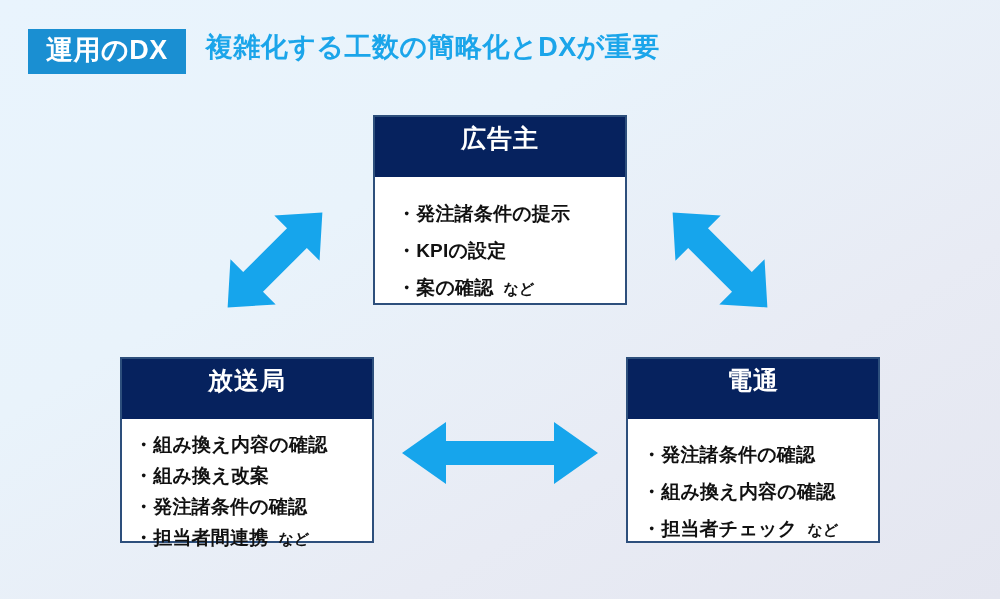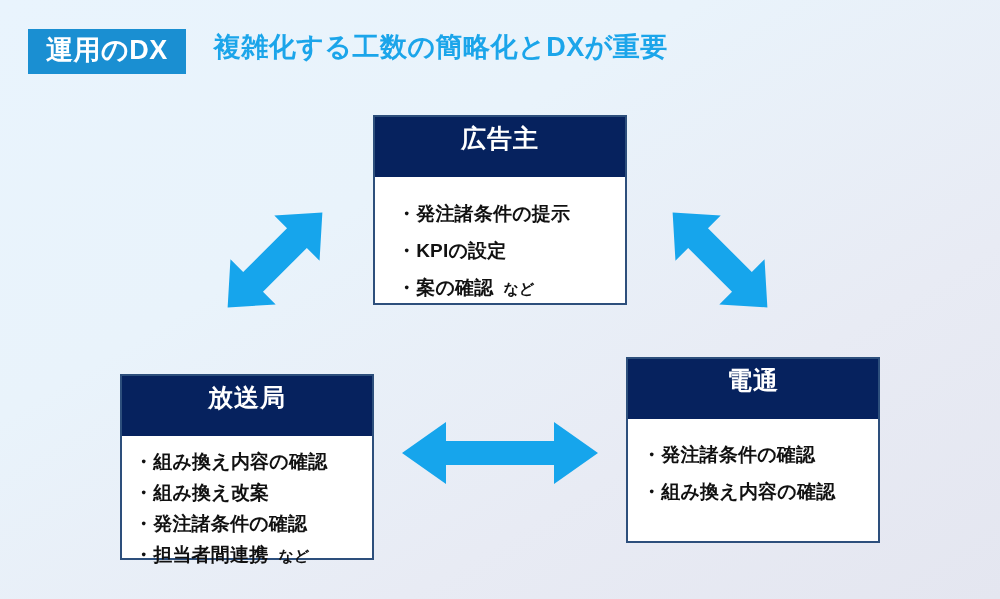--- a/index.html
+++ b/index.html
@@ -36,21 +36,21 @@
     letter-spacing: 0.5px;
     padding: 6px 18px 8px 18px;
     line-height: 1.15;
     white-space: nowrap;
   }
   .headline {
     color: #1ba5ea;
     font-size: 27px;
     font-weight: bold;
     letter-spacing: 0.5px;
-    margin-left: 28px;
+    margin-left: 20px;
     white-space: nowrap;
   }
 
   
   .box {
     position: absolute;
     width: 254px;
     background: #ffffff;
     border: 2px solid #2d4f7c;
     box-sizing: border-box;
@@ -88,21 +88,20 @@
     top: 115px;
     height: 190px;
   }
   #box-advertiser .box-body { padding-top: 18px; padding-left: 22px; }
   #box-advertiser .box-item { padding: 9px 0; }
 
   #box-broadcaster {
     left: 120px;
     top: 357px;
     height: 186px;
-    margin-top: 17px;
   }
   #box-broadcaster .box-body { padding-top: 10px; padding-left: 12px; }
   #box-broadcaster .box-item { padding: 6px 0; }
 
   #box-dentsu {
     left: 626px;
     top: 357px;
     height: 186px;
   }
   #box-dentsu .box-body { padding-top: 17px; padding-left: 14px; }
@@ -161,20 +160,23 @@
 
   <div class="box" id="box-dentsu">
     <div class="box-header">電通</div>
     <div class="box-body">
       <div class="box-item">
         <span>・</span><span>発注諸条件の確認</span><span class="etc"></span>
       </div>
       <div class="box-item">
         <span>・</span><span>組み換え内容の確認</span><span class="etc"></span>
       </div>
+      <div class="box-item">
+        <span>・</span><span>担当者チェック</span><span class="etc">など</span>
+      </div>
     </div>
   </div>
 
   <div class="arrow" id="arrow-left-diag">
     <svg width="150" height="140" viewBox="0 0 150 140">
       <g transform="rotate(-45 75 70)">
         <polygon points="8,70 44,38 44,56 106,56 106,38 142,70 106,102 106,84 44,84 44,102" fill="#16a5ec"></polygon>
       </g>
     </svg>
   </div>

